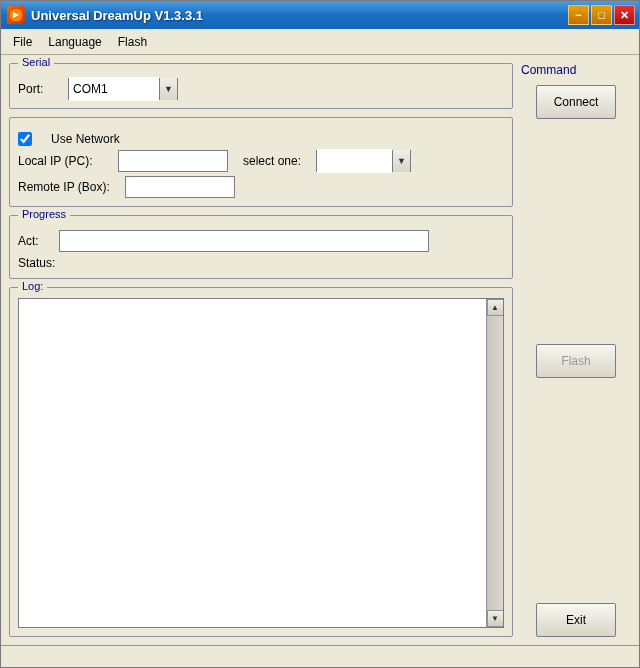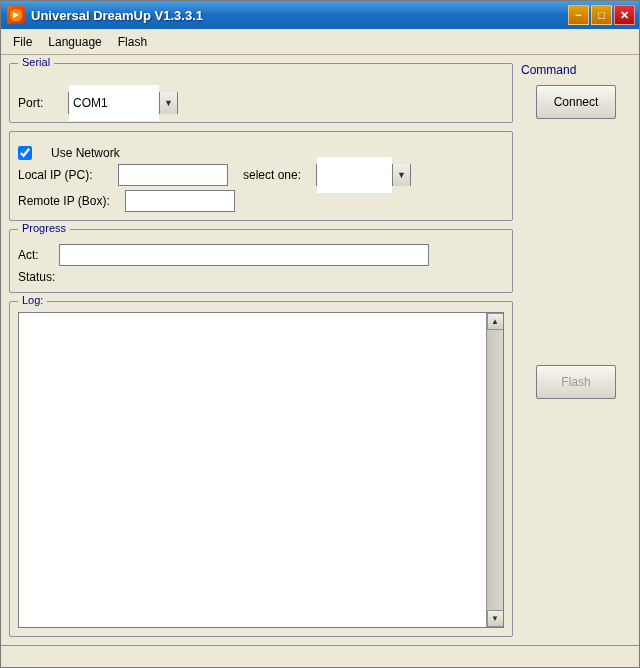--- a/index.html
+++ b/index.html
@@ -158,21 +158,21 @@
       border: 1px solid #7a7a8a;
       background: white;
       height: 22px;
     }
     .combo-input input {
       border: none;
       outline: none;
       font-size: 12px;
       padding: 0 4px;
       background: white;
-      height: 36px;
+      height: 24px;
       width: 80px;
     }
     .combo-btn {
       width: 18px;
       height: 22px;
       background: linear-gradient(to bottom, #f0f0e8, #d8d4c8);
       border-left: 1px solid #7a7a8a;
       cursor: pointer;
       display: flex;
       align-items: center;
@@ -355,21 +355,21 @@
   <div class="menu-bar">
     <div class="menu-item">File</div>
     <div class="menu-item">Language</div>
     <div class="menu-item">Flash</div>
   </div>
 
   <div class="main-content">
 
     <div class="left-panel">
 
-      <div class="group-box" style="padding-top: 24px;">
+      <div class="group-box" style="padding-top: 10px;">
         <span class="group-box-title">Serial</span>
         <div class="form-row">
           <span class="form-label-short">Port:</span>
           <div class="combo-input">
             <input type="text" value="COM1" style="width: 90px;">
             <div class="combo-btn">
               <span>▼</span>
             </div>
           </div>
         </div>
@@ -426,19 +426,20 @@
       </div>
 
     </div>
 
     <div class="right-panel">
       <span class="right-label">Command</span>
       <button class="cmd-button">Connect</button>
       <div class="right-panel-spacer"></div>
       <button class="cmd-button disabled">Flash</button>
       <div class="right-panel-spacer"></div>
+      <button class="cmd-button">Exit</button>
     </div>
   </div>
 
   <div class="status-bar">
     <span class="status-bar-text"></span>
   </div>
 </div>
 
 </body></html>

